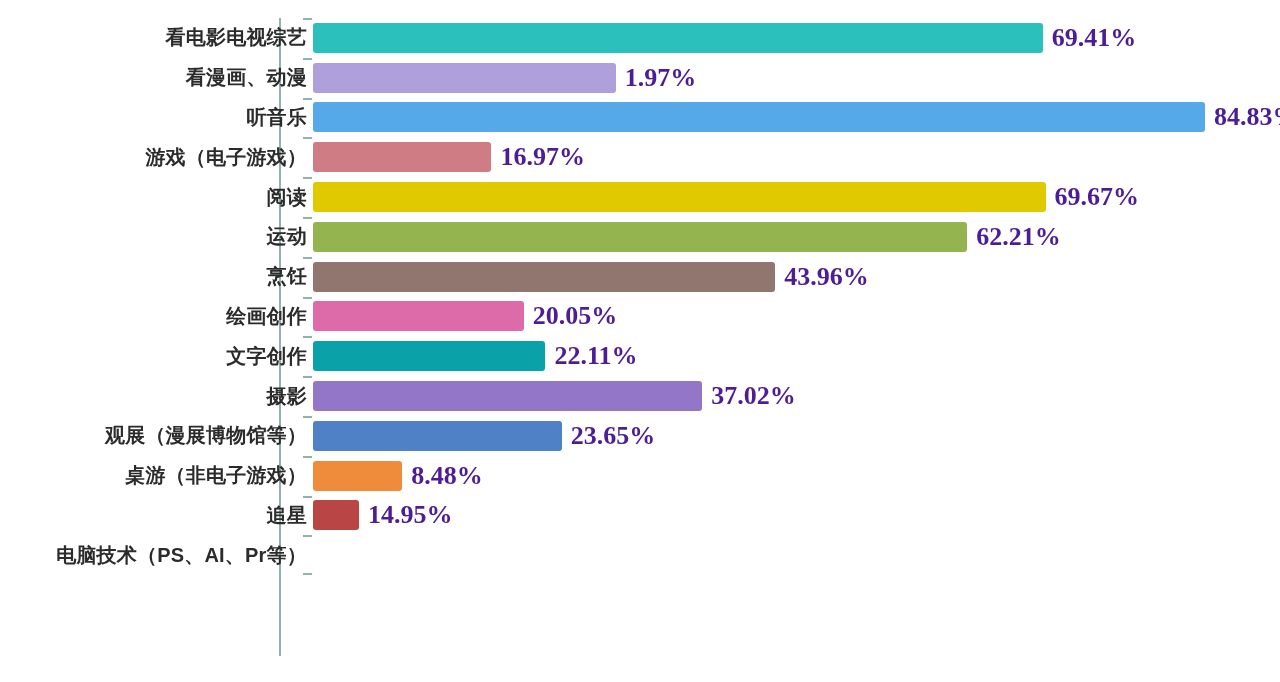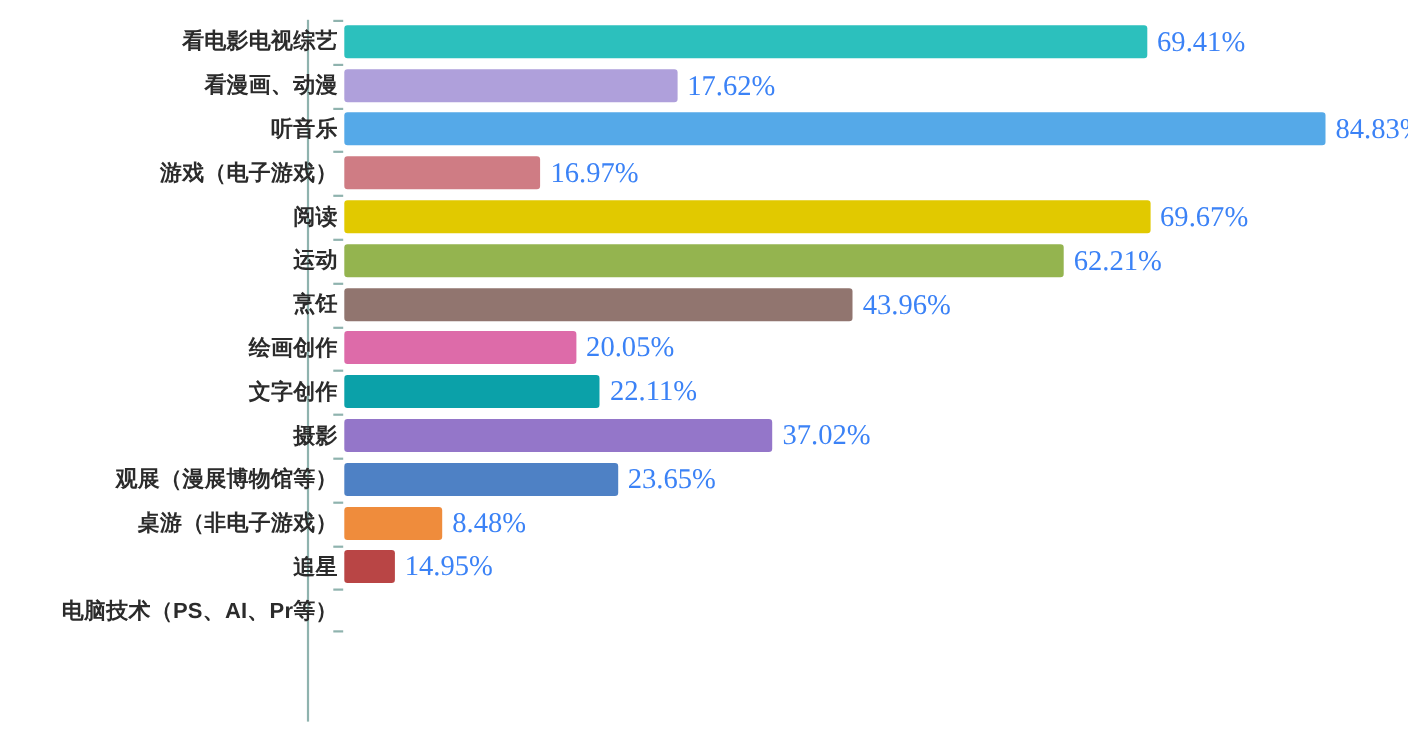--- a/index.html
+++ b/index.html
@@ -91,22 +91,22 @@
 
   .bar {
     height: 30px;
     border-radius: 3px;
   }
 
   .bar-value {
     margin-left: 9px;
     font-family: "Liberation Serif", "DejaVu Serif", serif;
     font-size: 26px;
-    font-weight: normal;
-    color: #3b82f6;
+    font-weight: bold;
+    color: #4c1d95;
     white-space: nowrap;
     line-height: 1;
   }
 </style>
 </head>
 <body>
 
 <div id="chart-root">
   <div class="plot">
     <div class="axis-line"></div>
@@ -117,21 +117,21 @@
           <div class="bar-wrap">
             <div class="bar" style="width: 729.846px; background: rgb(44, 192, 189);"></div>
             <div class="bar-value">69.41%</div>
           </div>
         </div>
         <div class="row">
           <div class="cat-label">看漫画、动漫</div>
           <div class="tick top"></div>
           <div class="bar-wrap">
             <div class="bar" style="width: 302.727px; background: rgb(175, 160, 219);"></div>
-            <div class="bar-value">17.62%</div>
+            <div class="bar-value">1.97%</div>
           </div>
         </div>
         <div class="row">
           <div class="cat-label">听音乐</div>
           <div class="tick top"></div>
           <div class="bar-wrap">
             <div class="bar" style="width: 891.987px; background: rgb(85, 169, 232);"></div>
             <div class="bar-value">84.83%</div>
           </div>
         </div>

